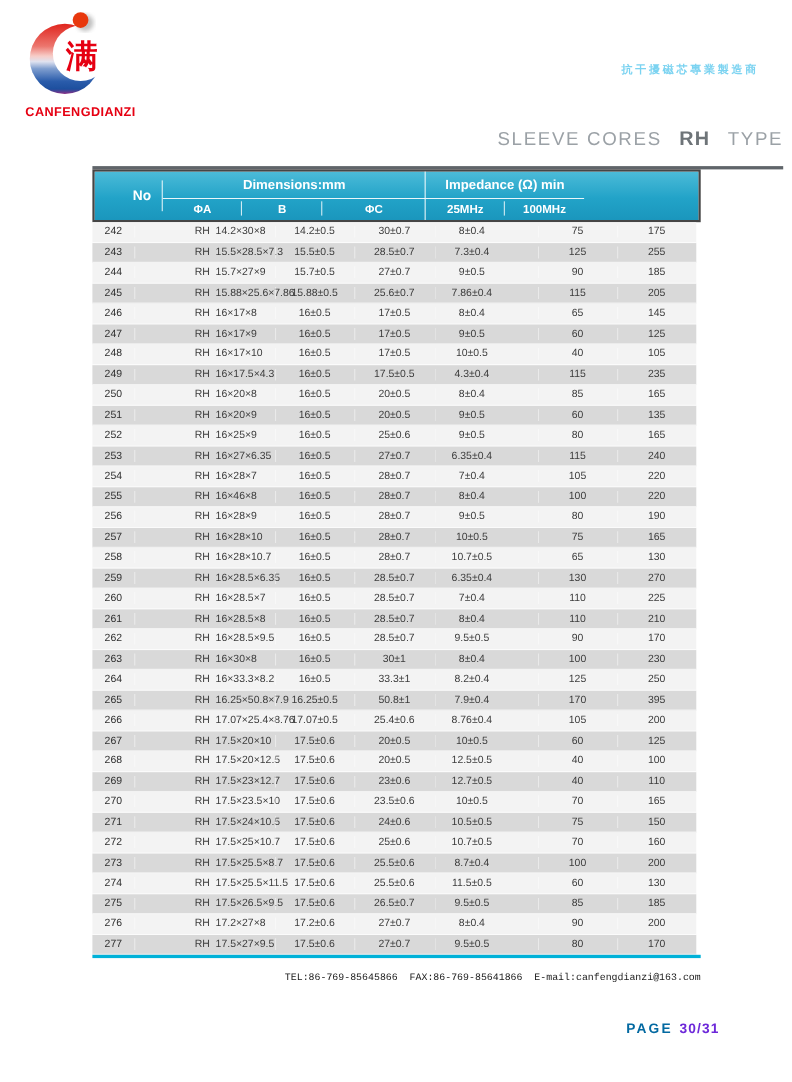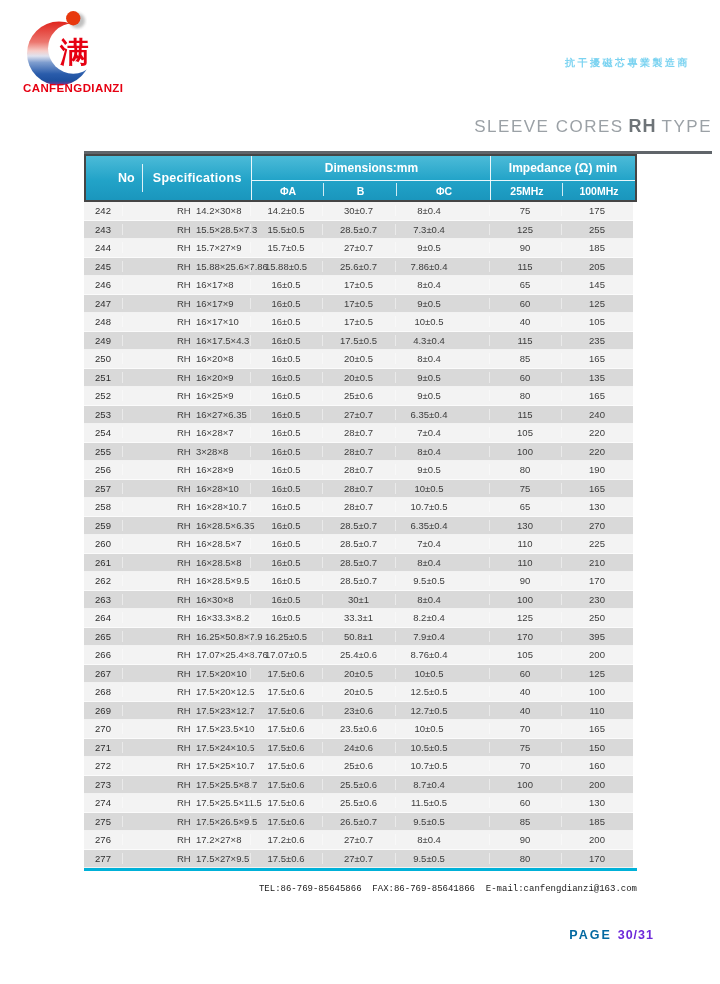--- a/index.html
+++ b/index.html
@@ -4,29 +4,29 @@
 <style>
   html,body{margin:0;padding:0;background:#ffffff;}
   .page{position:relative;width:720px;height:984px;background:#ffffff;overflow:hidden;
         font-family:"Liberation Sans",sans-serif;}
 
   
   .logo{position:absolute;left:22px;top:6px;width:120px;height:110px;}
   .logo svg{position:absolute;left:0;top:2px;}
   .logo-char{position:absolute;left:38px;top:32px;font-size:29px;line-height:29px;
              font-weight:bold;color:#e60012;}
-  .wordmark{position:absolute;left:1px;top:76px;font-size:11.5px;font-weight:bold;
+  .wordmark{position:absolute;left:1px;top:90px;font-size:11.5px;font-weight:bold;
             color:#e60012;letter-spacing:.4px;white-space:nowrap;}
 
   
   .tagline{position:absolute;right:30px;top:56px;font-size:10px;letter-spacing:2.5px;
            color:#7bd3f1;font-weight:bold;white-space:nowrap;}
   .title{position:absolute;right:8px;top:116px;font-size:17px;letter-spacing:1.5px;
          color:#9ba1a6;white-space:nowrap;}
-  .title .em{font-size:18px;font-weight:bold;color:#6e7478;margin:0 5px;letter-spacing:1px;}
+  .title .em{font-size:18px;font-weight:bold;color:#6e7478;margin:0 16px;letter-spacing:1px;}
   .title-rule{position:absolute;left:84px;right:8px;top:151px;height:3px;background:#60656a;}
 
   
   .tbl{position:absolute;left:84px;top:154px;width:553px;}
   .thead{box-sizing:border-box;height:48px;border:2px solid #454545;
          background:linear-gradient(180deg,#4cbbd8 0%,#22a3c8 55%,#1a96bd 100%);
          color:#ffffff;display:flex;}
   .h-no,.h-spec{display:flex;align-items:center;justify-content:center;
                 font-weight:bold;position:relative;}
   .h-no{width:38px;font-size:12.5px;padding-left:24px;}
@@ -109,21 +109,20 @@
   </div>
 
   <div class="tagline">抗干擾磁芯專業製造商</div>
 
   <div class="title"><span>SLEEVE CORES</span><span class="em">RH</span><span>TYPE</span></div>
   <div class="title-rule"></div>
 
   <div class="tbl">
     <div class="thead">
       <div class="h-no">No</div>
-      <div class="h-spec">Specifications</div>
       <div class="h-group dims">
         <div class="g-label">Dimensions:mm</div>
         <div class="g-sub">
           <div class="s sA">ΦA</div>
           <div class="s sB">B</div>
           <div class="s sC">ΦC</div>
         </div>
       </div>
       <div class="h-group imp">
         <div class="g-label">Impedance (Ω) min</div>
@@ -246,21 +245,21 @@
           <div class="cell cell-no">254</div>
           <div class="cell cell-spec">RH  16×28×7</div>
           <div class="cell cell-dim">16±0.5</div>
           <div class="cell cell-dim-b">28±0.7</div>
           <div class="cell cell-dim-c">7±0.4</div>
           <div class="cell cell-imp">105</div>
           <div class="cell cell-imp2">220</div>
         </div>
         <div class="row dark">
           <div class="cell cell-no">255</div>
-          <div class="cell cell-spec">RH  3×28×8</div>
+          <div class="cell cell-spec">RH  16×46×8</div>
           <div class="cell cell-dim">16±0.5</div>
           <div class="cell cell-dim-b">28±0.7</div>
           <div class="cell cell-dim-c">8±0.4</div>
           <div class="cell cell-imp">100</div>
           <div class="cell cell-imp2">220</div>
         </div>
         <div class="row light">
           <div class="cell cell-no">256</div>
           <div class="cell cell-spec">RH  16×28×9</div>
           <div class="cell cell-dim">16±0.5</div>

